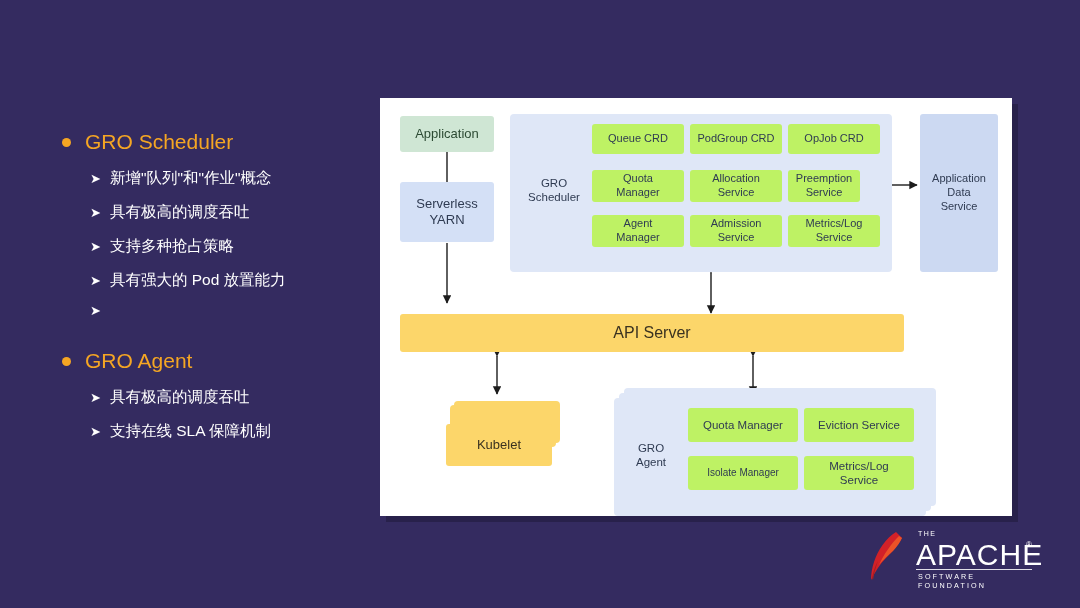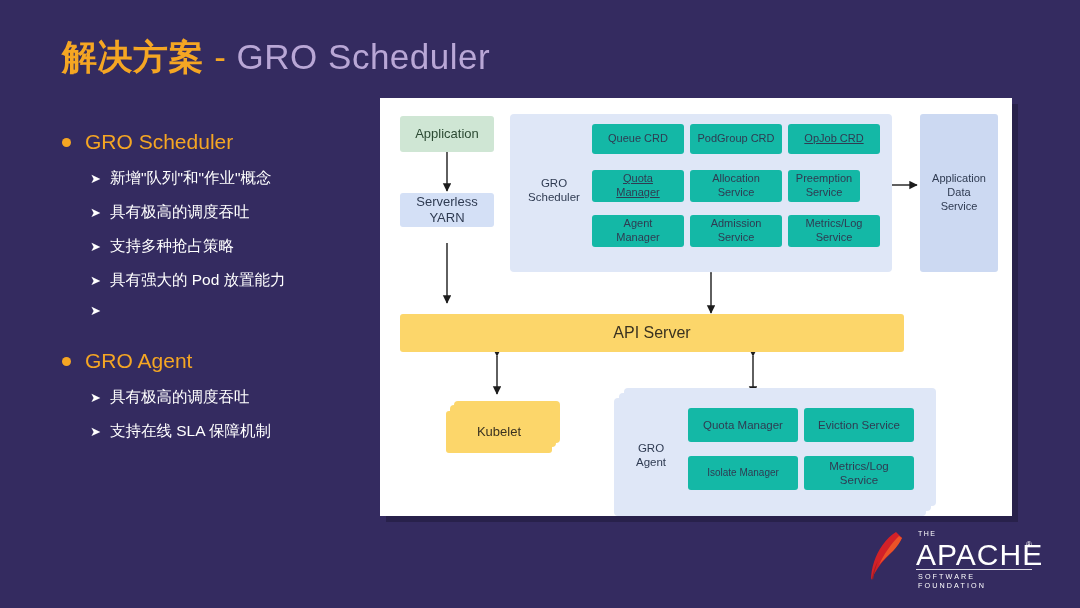--- a/index.html
+++ b/index.html
@@ -101,21 +101,21 @@
     font-size: 11px;
     color: #2f3b52;
     line-height: 1.25;
   }
 
   .grp {
     background: #dfe7f7;
     border-radius: 4px;
   }
   .node {
-    background: #14b8a6;
+    background: #bef264;
     border-radius: 3px;
   }
   .node-light {
     background: #ccd9f2;
     border-radius: 3px;
   }
   .green {
     background: #cfe6d4;
     border-radius: 3px;
     color: #2c4a33;
@@ -212,23 +212,20 @@
     height: 1px;
     background: #ffffff;
     opacity: .85;
   }
 </style>
 </head>
 <body>
 
 <div class="slide">
 
-  <div class="title">
-    <span class="t-cn">解决方案</span><span class="t-sep"> - </span><span class="t-en">GRO Scheduler</span>
-  </div>
 
   <div class="left-col">
 
     <div class="bullet-h">
       <span class="dot"></span>
       <span class="txt">GRO Scheduler</span>
     </div>
 
     <div class="sub-item">
       <span class="arrow">➤</span>
@@ -288,32 +285,32 @@
 
         <line x1="512" y1="87" x2="537" y2="87" stroke="#1c1c1c" stroke-width="1.4" marker-end="url(#ah)"></line>
 
         <line x1="117" y1="258" x2="117" y2="296" stroke="#1c1c1c" stroke-width="1.4" marker-end="url(#ah)" marker-start="url(#ah2)"></line>
 
         <line x1="373" y1="258" x2="373" y2="296" stroke="#1c1c1c" stroke-width="1.4" marker-end="url(#ah)" marker-start="url(#ah2)"></line>
       </svg>
 
       <div class="box green" style="left:20px; top:18px; width:94px; height:36px;">Application</div>
 
-      <div class="box blueish" style="left:20px; top:95px; width:94px; height:34px; white-space:pre-line;">Serverless
+      <div class="box blueish" style="left:20px; top:84px; width:94px; height:60px; white-space:pre-line;">Serverless
 YARN</div>
 
       <div class="box grp" style="left:130px; top:16px; width:382px; height:158px;"></div>
       <div class="grp-label" style="left:138px; top:78px; width:72px; white-space:pre-line;">GRO
 Scheduler</div>
 
       <div class="box node" style="left:212px; top:26px; width:92px; height:30px;">Queue CRD</div>
       <div class="box node" style="left:310px; top:26px; width:92px; height:30px;">PodGroup CRD</div>
-      <div class="box node" style="left:408px; top:26px; width:92px; height:30px;text-decoration:underline;">OpJob CRD</div>
-
-      <div class="box node" style="left:212px; top:72px; width:92px; height:32px; white-space:pre-line;text-decoration:underline;">Quota
+      <div class="box node" style="left:408px; top:26px; width:92px; height:30px;">OpJob CRD</div>
+
+      <div class="box node" style="left:212px; top:72px; width:92px; height:32px; white-space:pre-line;">Quota
 Manager</div>
       <div class="box node" style="left:310px; top:72px; width:92px; height:32px; white-space:pre-line;">Allocation
 Service</div>
       <div class="box node" style="left:408px; top:72px; width:72px; height:32px; white-space:pre-line;">Preemption
 Service</div>
 
       <div class="box node" style="left:212px; top:117px; width:92px; height:32px; white-space:pre-line;">Agent
 Manager</div>
       <div class="box node" style="left:310px; top:117px; width:92px; height:32px; white-space:pre-line;">Admission
 Service</div>
@@ -321,21 +318,21 @@
 Service</div>
 
       <div class="box node-light" style="left:540px; top:16px; width:78px; height:158px; white-space:pre-line;">Application
 Data
 Service</div>
 
       <div class="box yellow" style="left:20px; top:216px; width:504px; height:38px; font-size:16px;">API Server</div>
 
       <div class="stack-back" style="left:74px; top:303px; width:106px; height:42px; background:#fcd66a;"></div>
       <div class="stack-back" style="left:70px; top:307px; width:106px; height:42px; background:#fcd66a;"></div>
-      <div class="box yellow" style="left:66px; top:313px; width:106px; height:42px;text-align:center;">Kubelet</div>
+      <div class="box yellow" style="left:66px; top:326px; width:106px; height:42px;text-align:center;">Kubelet</div>
 
       <div class="stack-back" style="left:244px; top:290px; width:312px; height:118px; background:#dfe7f7;"></div>
       <div class="stack-back" style="left:239px; top:295px; width:312px; height:118px; background:#dfe7f7;"></div>
       <div class="box grp" style="left:234px; top:300px; width:312px; height:118px;"></div>
       <div class="grp-label" style="left:240px; top:343px; width:62px; white-space:pre-line;">GRO
 Agent</div>
 
       <div class="box node" style="left:308px; top:310px; width:110px; height:34px; font-size:11.5px;">Quota Manager</div>
       <div class="box node" style="left:424px; top:310px; width:110px; height:34px; font-size:11.5px;">Eviction Service</div>
       <div class="box node" style="left:308px; top:358px; width:110px; height:34px; font-size:10px;">Isolate Manager</div>

